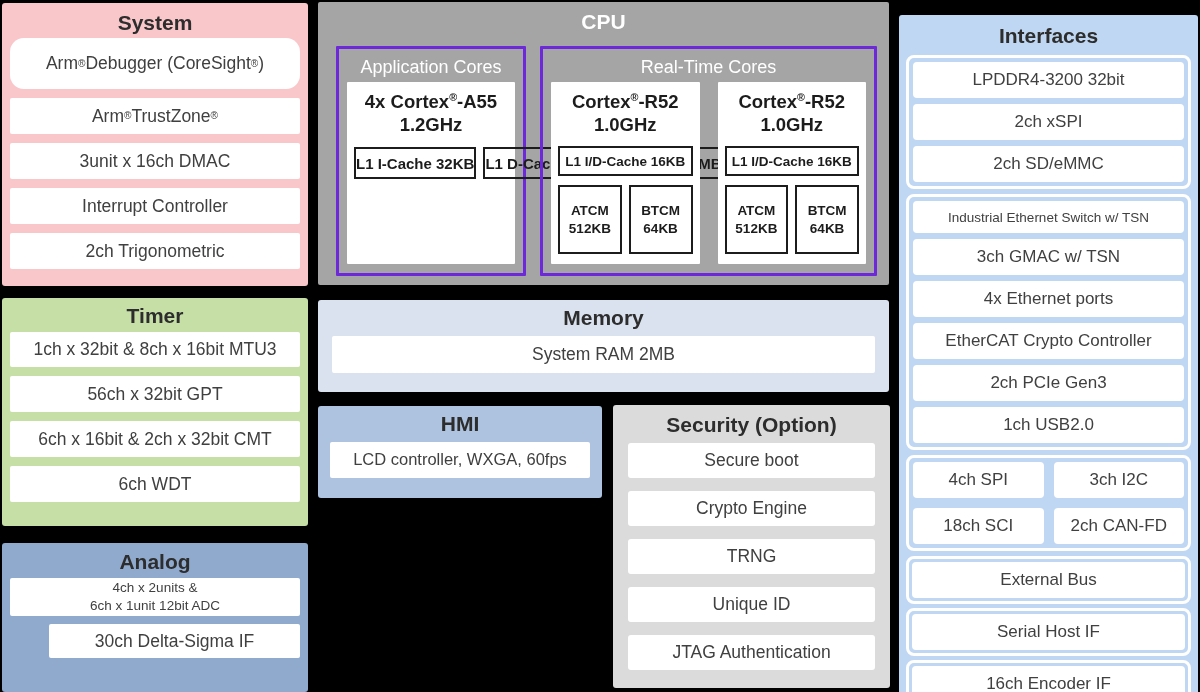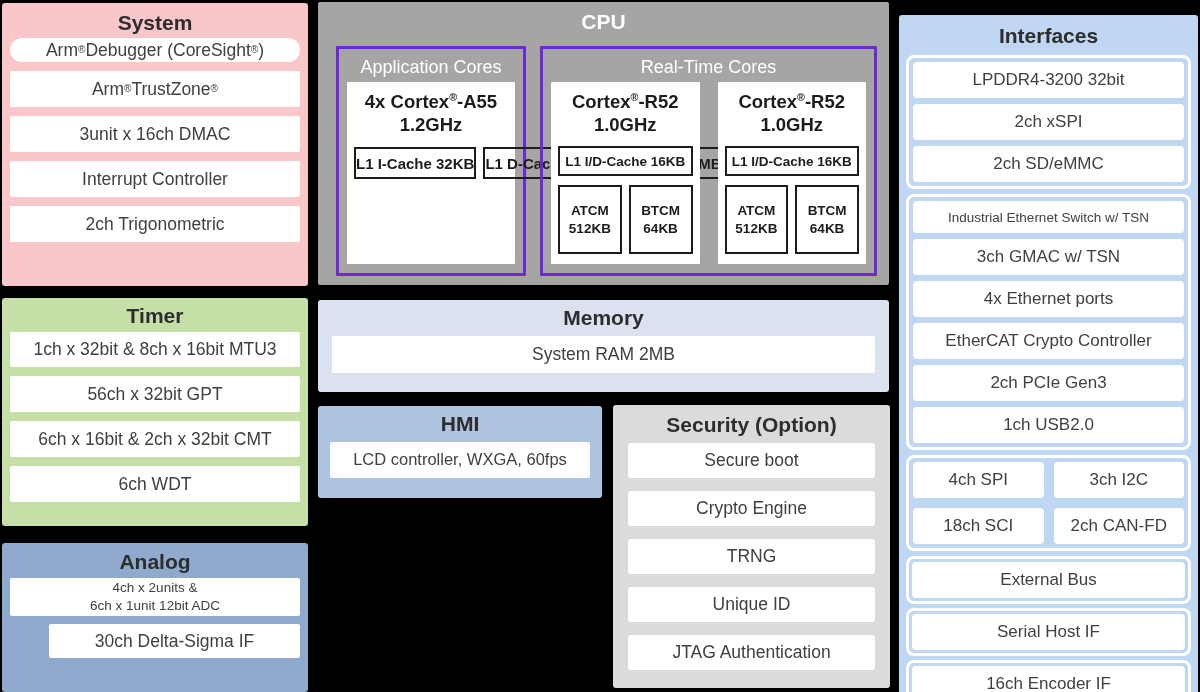--- a/index.html
+++ b/index.html
@@ -48,21 +48,21 @@
   .if-grid{display:grid;grid-template-columns:1fr 1fr;gap:10px;}
 </style>
 </head>
 <body>
 
 <div id="page">
 
   <div class="block" style="left: 2px; top: 3px; width: 306px; height: 283px; background-color: rgb(249, 199, 202);">
     <div class="block-title">System</div>
     <div class="items" style="margin:4px 8px 0;gap:9px;">
-      <div class="item" style="height:24px;border-radius:14px;">Arm<sup>®</sup> Debugger (CoreSight<sup>®</sup>)</div>
+      <div class="item" style="height:51px;border-radius:14px;">Arm<sup>®</sup> Debugger (CoreSight<sup>®</sup>)</div>
       <div class="item" style="height:36px;">Arm<sup>®</sup> TrustZone<sup>®</sup></div>
       <div class="item" style="height:36px;">3unit x 16ch DMAC</div>
       <div class="item" style="height:36px;">Interrupt Controller</div>
       <div class="item" style="height:36px;">2ch Trigonometric</div>
     </div>
   </div>
 
   <div class="block" style="left: 2px; top: 298px; width: 306px; height: 228px; background-color: rgb(198, 223, 166);">
     <div class="block-title" style="padding-top:6px;">Timer</div>
     <div class="items" style="margin:5px 8px 0;gap:9px;">

